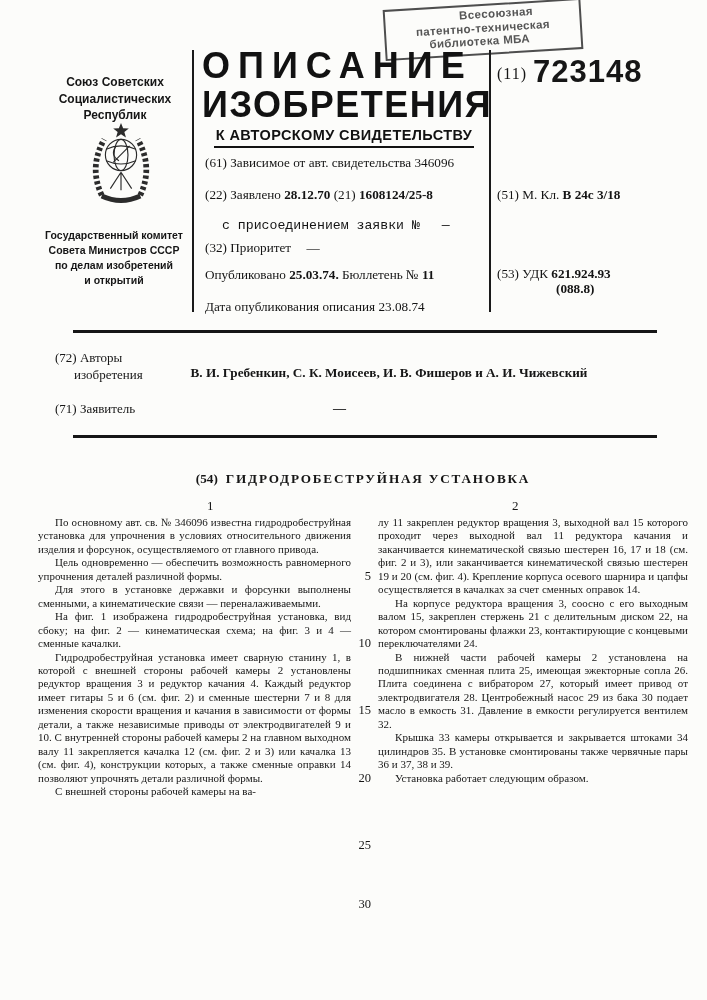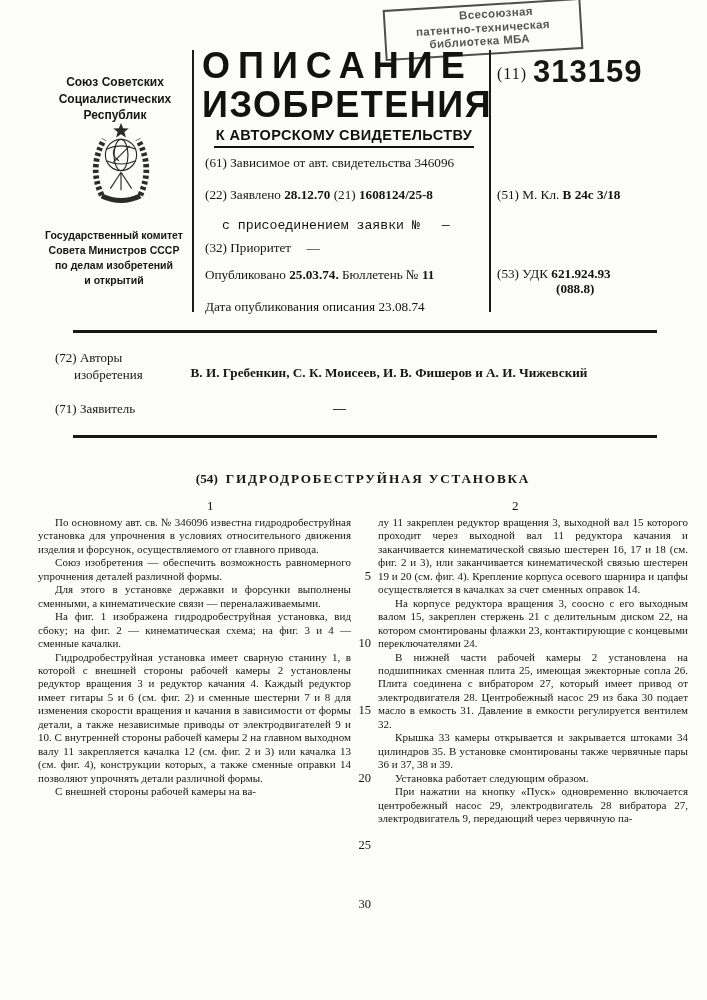--- a/index.html
+++ b/index.html
@@ -148,21 +148,21 @@
   <div class="vrule l"></div>
   <div class="vrule r"></div>
 
   <div class="doc-title">
     <span class="t1">ОПИСАНИЕ</span>
     <span class="t2">ИЗОБРЕТЕНИЯ</span>
     <span class="sub">К АВТОРСКОМУ СВИДЕТЕЛЬСТВУ</span>
   </div>
 
   <div class="pubnum">
-    <span class="code">(11)</span><span class="num">313159</span>
+    <span class="code">(11)</span><span class="num">723148</span>
   </div>
 
   <div class="brow r61">
     <span>(61) Зависимое от авт. свидетельства</span>
     <span>346096</span>
   </div>
   <div class="brow r22">
     <span>(22) Заявлено</span>
     <b>28.12.70</b>
     <span>(21)</span>
@@ -210,21 +210,21 @@
 
   <div class="title54">
     <span>(54)</span><span class="tt">ГИДРОДРОБЕСТРУЙНАЯ УСТАНОВКА</span>
   </div>
 
   <div class="colno c1">1</div>
   <div class="colno c2">2</div>
 
   <div class="col left">
       <p>По основному авт. св. № 346096 известна гидродробеструйная установка для упрочнения в условиях относительного движения изделия и форсунок, осуществляемого от главного привода.</p>
-      <p>Союз изобретения — обеспечить возможность равномерного упрочнения деталей различной формы.</p>
+      <p>Цель одновременно — обеспечить возможность равномерного упрочнения деталей различной формы.</p>
       <p>Для этого в установке державки и форсунки выполнены сменными, а кинематические связи — переналаживаемыми.</p>
       <p>На фиг. 1 изображена гидродробеструйная установка, вид сбоку; на фиг. 2 — кинематическая схема; на фиг. 3 и 4 — сменные качалки.</p>
       <p>Гидродробеструйная установка имеет сварную станину 1, в которой с внешней стороны рабочей камеры 2 установлены редуктор вращения 3 и редуктор качания 4. Каждый редуктор имеет гитары 5 и 6 (см. фиг. 2) и сменные шестерни 7 и 8 для изменения скорости вращения и качания в зависимости от формы детали, а также независимые приводы от электродвигателей 9 и 10. С внутренней стороны рабочей камеры 2 на главном выходном валу 11 закрепляется качалка 12 (см. фиг. 2 и 3) или качалка 13 (см. фиг. 4), конструкции которых, а также сменные оправки 14 позволяют упрочнять детали различной формы.</p>
       <p>С внешней стороны рабочей камеры на ва-</p>
     </div>
 
   <div class="gutter">
       <span>5</span>
       <span>10</span>
       <span>15</span>
@@ -232,16 +232,15 @@
       <span>25</span>
       <span>30</span>
     </div>
 
   <div class="col right">
       <p>лу 11 закреплен редуктор вращения 3, выходной вал 15 которого проходит через выходной вал 11 редуктора качания и заканчивается кинематической связью шестерен 16, 17 и 18 (см. фиг. 2 и 3), или заканчивается кинематической связью шестерен 19 и 20 (см. фиг. 4). Крепление корпуса осевого шарнира и цапфы осуществляется в качалках за счет сменных оправок 14.</p>
       <p>На корпусе редуктора вращения 3, соосно с его выходным валом 15, закреплен стержень 21 с делительным диском 22, на котором смонтированы флажки 23, контактирующие с концевыми переключателями 24.</p>
       <p>В нижней части рабочей камеры 2 установлена на подшипниках сменная плита 25, имеющая эжекторные сопла 26. Плита соединена с вибратором 27, который имеет привод от электродвигателя 28. Центробежный насос 29 из бака 30 подает масло в емкость 31. Давление в емкости регулируется вентилем 32.</p>
       <p>Крышка 33 камеры открывается и закрывается штоками 34 цилиндров 35. В установке смонтированы также червячные пары 36 и 37, 38 и 39.</p>
       <p>Установка работает следующим образом.</p>
-      <p>При нажатии на кнопку «Пуск» одновременно включается центробежный насос 29, электродвигатель 28 вибратора 27, электродвигатель 9, передающий через червячную па-</p>
     </div>
 
 </div>
 
 </body></html>

